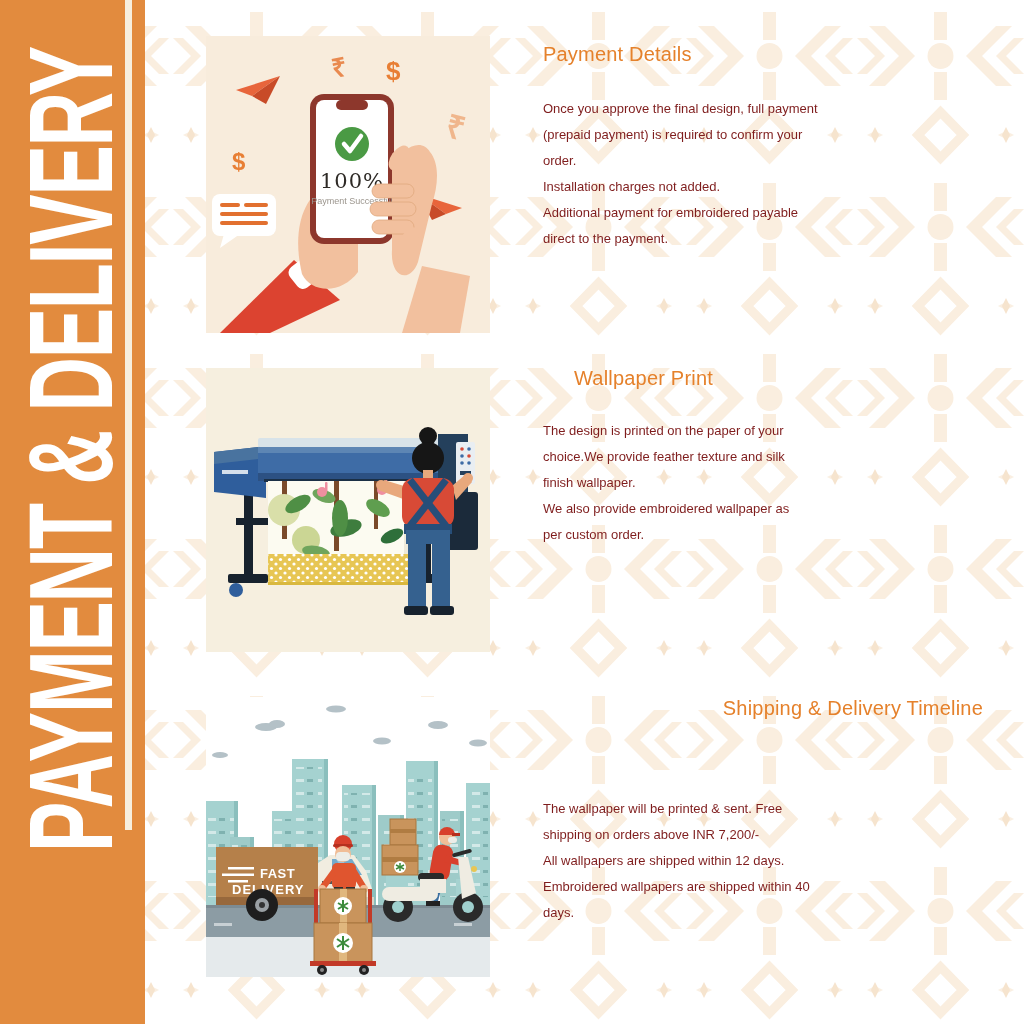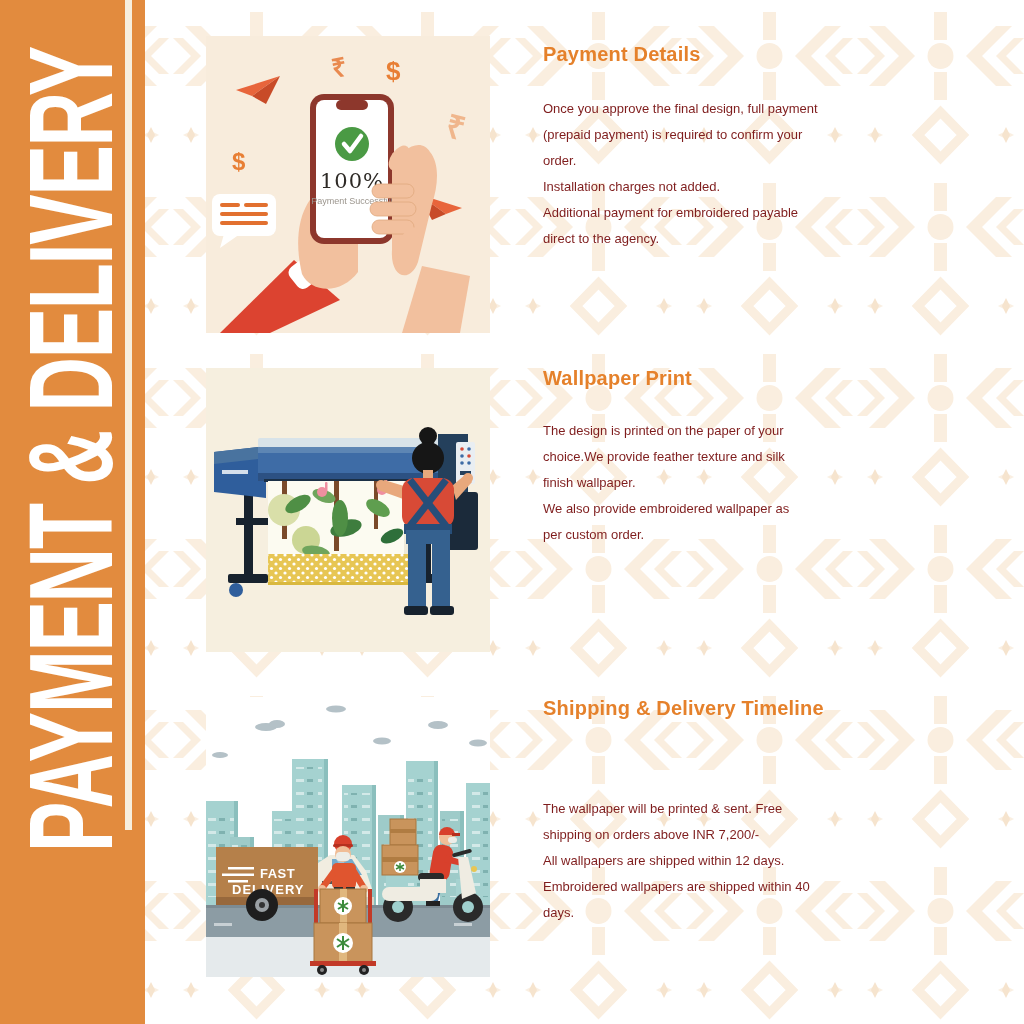--- a/index.html
+++ b/index.html
@@ -10,26 +10,26 @@
   .banner-outer{position:absolute;left:125px;top:0;width:20px;height:1024px;background:#E28B3E;z-index:2;}
   .banner-gap{position:absolute;left:125px;top:0;width:7px;height:830px;background:#F7EFDE;z-index:3;}
   .banner-title{position:absolute;left:12px;top:852px;z-index:4;color:#ffffff;white-space:nowrap;
                 font-weight:bold;font-size:118px;line-height:1;letter-spacing:-2px;
                 transform-origin:0 0;transform:rotate(-90deg) scaleX(0.64);}
   .illus{position:absolute;left:206px;width:284px;z-index:1;}
   #illus1{top:36px;height:297px;}
   #illus2{top:368px;height:284px;}
   #illus3{top:697px;height:280px;}
   .sec-heading{position:absolute;left:543px;width:440px;z-index:1;color:#E5812B;
-               font-weight:bold;font-size:20px;line-height:24px;letter-spacing:0.2px;}
+               font-weight:normal;font-size:20px;line-height:24px;letter-spacing:0.2px;}
   .sec-body{position:absolute;left:543px;width:450px;z-index:1;color:#7f1d1d;
             font-size:13px;line-height:26px;white-space:nowrap;}
   #h1{top:42px;} #b1{top:96px;}
-  #h2{top:366px;} #b2{top:418px;}
-  #h3{top:696px;} #b3{top:748px;margin-top:48px;}
+  #h2{top:366px;margin-left:31px;} #b2{top:418px;}
+  #h3{top:696px;text-align:right;} #b3{top:748px;margin-top:48px;}
   .serif{font-family:"DejaVu Serif",serif;}
 </style>
 </head>
 <body>
 
 <div class="canvas">
 
   <svg class="bg-pattern" width="1024" height="1024">
     <defs>
       <pattern id="bgpat" width="171" height="171" patternUnits="userSpaceOnUse">
@@ -388,21 +388,21 @@
     </g>
   </svg>
 
   <div id="h1" class="sec-heading">Payment Details</div>
   <div id="b1" class="sec-body">
     <div>Once you approve the final design, full payment</div>
     <div>(prepaid payment) is required to confirm your</div>
     <div>order.</div>
     <div>Installation charges not added.</div>
     <div>Additional payment for embroidered payable</div>
-    <div>direct to the agency.</div>
+    <div>direct to the payment.</div>
   </div>
 
   <div id="h2" class="sec-heading">Wallpaper Print</div>
   <div id="b2" class="sec-body">
     <div>The design is printed on the paper of your</div>
     <div>choice.We provide feather texture and silk</div>
     <div>finish wallpaper.</div>
     <div>We also provide embroidered wallpaper as</div>
     <div>per custom order.</div>
   </div>

